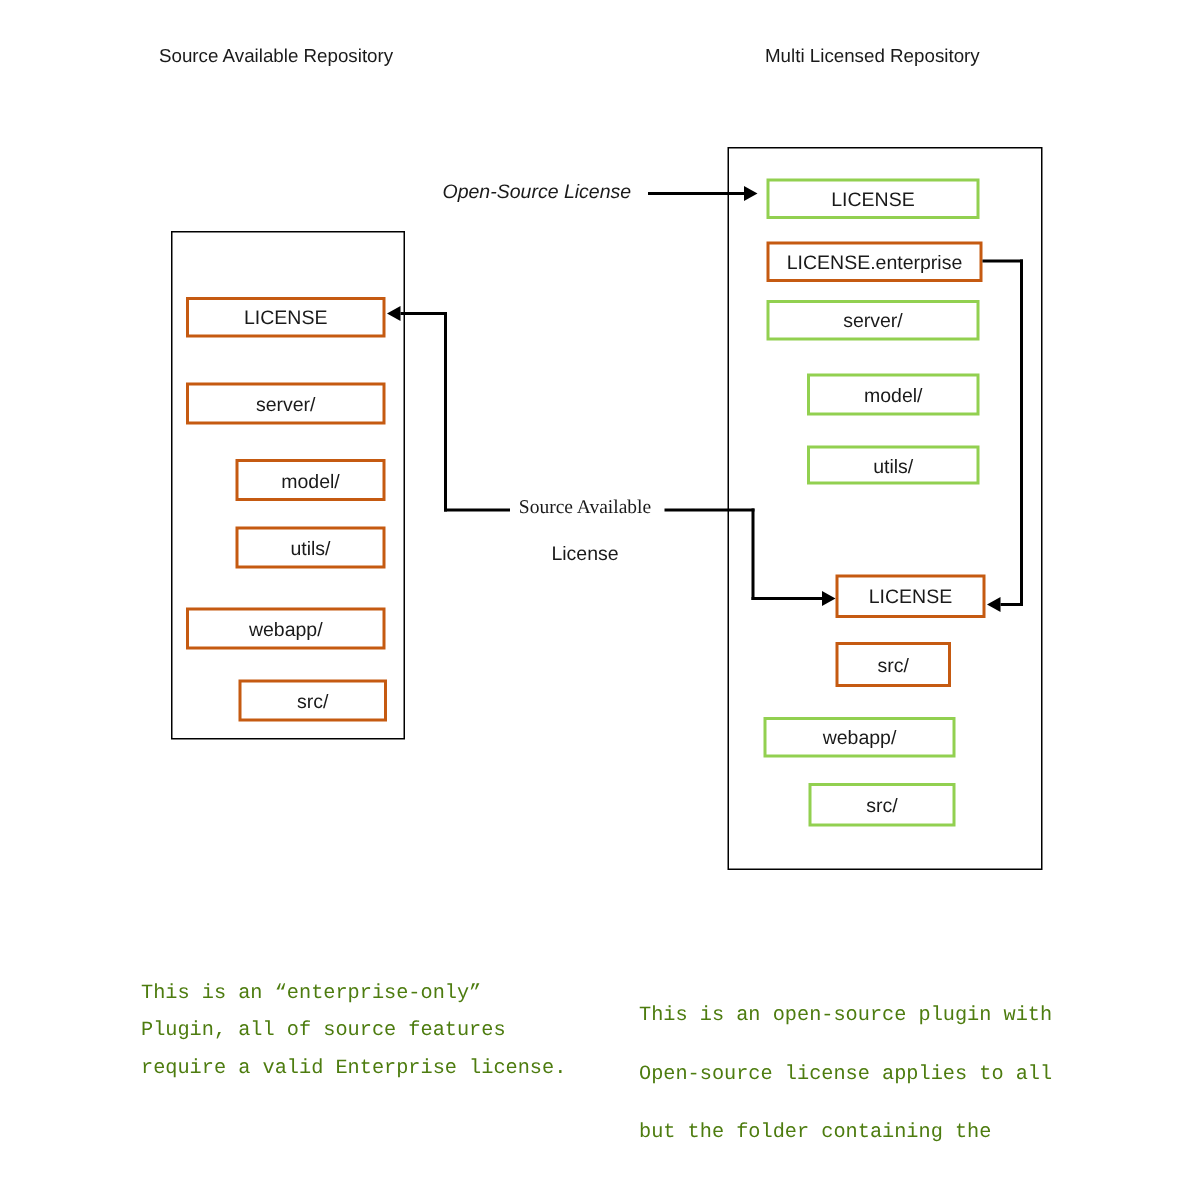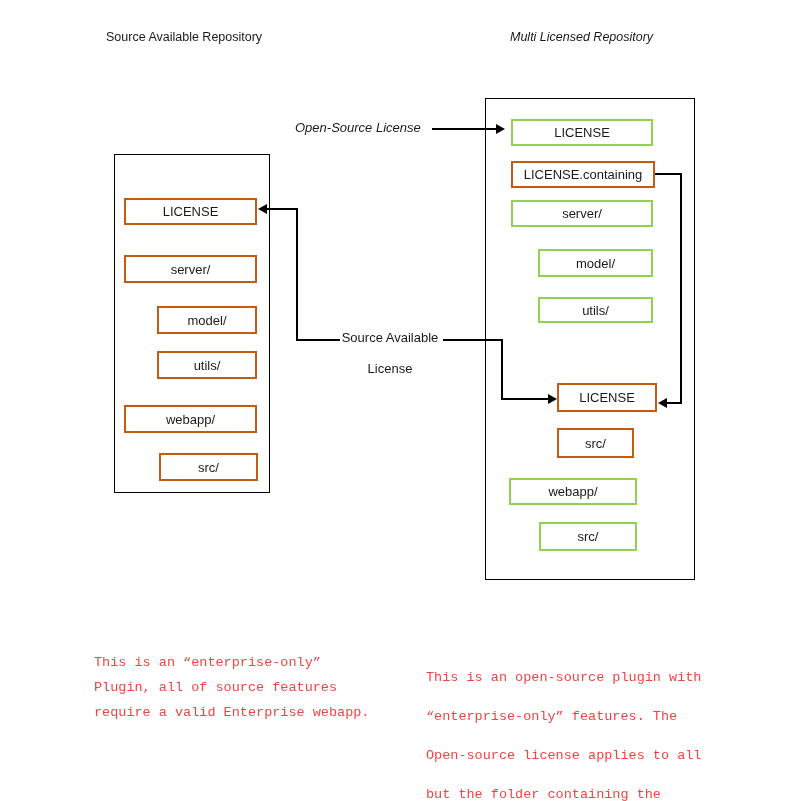--- a/index.html
+++ b/index.html
@@ -51,81 +51,80 @@
     position:absolute;
     font-size:13px;
     color:#1a1a1a;
     white-space:nowrap;
   }
   .conn-label.centered { text-align:center; }
   .caption {
     position:absolute;
     font-family:"Liberation Mono", monospace;
     font-size:13.5px;
-    color:#ef4444;
+    color:#4d7c0f;
   }
   .caption div { white-space:pre; }
   .caption.left-cap div  { line-height:25px; }
   .caption.right-cap div { line-height:23px;margin-top:16px; }
 </style>
 </head>
 <body>
 
 <div class="canvas">
 
   <div class="title" style="left:106px; top:30px;">Source Available Repository</div>
-  <div class="title" style="left:510px; top:30px;font-style:italic;">Multi Licensed Repository</div>
+  <div class="title" style="left:510px; top:30px;">Multi Licensed Repository</div>
 
   <div class="container-box" style="left:114px; top:154px; width:156px; height:339px;"></div>
   <div class="container-box" style="left:485px; top:98px; width:210px; height:482px;"></div>
 
   <div class="node orange" style="left:124px; top:198px; width:133px; height:27px;">LICENSE</div>
   <div class="node orange" style="left:124px; top:255px; width:133px; height:28px;">server/</div>
   <div class="node orange" style="left:157px; top:306px; width:100px; height:28px;">model/</div>
   <div class="node orange" style="left:157px; top:351px; width:100px; height:28px;">utils/</div>
   <div class="node orange" style="left:124px; top:405px; width:133px; height:28px;">webapp/</div>
   <div class="node orange" style="left:159px; top:453px; width:99px; height:28px;">src/</div>
 
   <div class="node green" style="left:511px; top:119px; width:142px; height:27px;">LICENSE</div>
-  <div class="node orange" style="left:511px; top:161px; width:144px; height:27px;">LICENSE.containing</div>
+  <div class="node orange" style="left:511px; top:161px; width:144px; height:27px;">LICENSE.enterprise</div>
   <div class="node green" style="left:511px; top:200px; width:142px; height:27px;">server/</div>
   <div class="node green" style="left:538px; top:249px; width:115px; height:28px;">model/</div>
   <div class="node green" style="left:538px; top:297px; width:115px; height:26px;">utils/</div>
   <div class="node orange" style="left:557px; top:383px; width:100px; height:29px;">LICENSE</div>
   <div class="node orange" style="left:557px; top:428px; width:77px; height:30px;">src/</div>
   <div class="node green" style="left:509px; top:478px; width:128px; height:27px;">webapp/</div>
   <div class="node green" style="left:539px; top:522px; width:98px; height:29px;">src/</div>
 
   <div class="conn-label" style="left:295px; top:120px;font-style:italic;">Open-Source License</div>
   <div class="hline" style="left:432px; top:128px; width:64px; height:2px;"></div>
   <div class="arrow right" style="left:496px; top:124px;"></div>
 
-  <div class="conn-label centered" style="left:340px; top:330px; width:100px;">Source Available</div>
+  <div class="conn-label centered" style="left:340px; top:330px; width:100px;font-family:Liberation Serif, serif;">Source Available</div>
   <div class="conn-label centered" style="left:340px; top:361px; width:100px;">License</div>
 
   <div class="hline" style="left:296px; top:339px; width:44px; height:2px;"></div>
   <div class="vline" style="left:296px; top:208px; width:2px; height:133px;"></div>
   <div class="hline" style="left:267px; top:208px; width:31px; height:2px;"></div>
   <div class="arrow left" style="left:258px; top:204px;"></div>
 
   <div class="hline" style="left:443px; top:339px; width:60px; height:2px;"></div>
   <div class="vline" style="left:501px; top:339px; width:2px; height:61px;"></div>
   <div class="hline" style="left:501px; top:398px; width:47px; height:2px;"></div>
   <div class="arrow right" style="left:548px; top:394px;"></div>
 
   <div class="hline" style="left:655px; top:173px; width:27px; height:2px;"></div>
   <div class="vline" style="left:680px; top:173px; width:2px; height:231px;"></div>
   <div class="hline" style="left:667px; top:402px; width:15px; height:2px;"></div>
   <div class="arrow left" style="left:658px; top:398px;"></div>
 
   <div class="caption left-cap" style="left:94px; top:650px;">
     <div>This is an “enterprise-only”</div>
     <div>Plugin, all of source features</div>
-    <div>require a valid Enterprise webapp.</div>
+    <div>require a valid Enterprise license.</div>
   </div>
   <div class="caption right-cap" style="left:426px; top:650px;">
     <div>This is an open-source plugin with</div>
-    <div>“enterprise-only” features. The</div>
     <div>Open-source license applies to all</div>
     <div>but the folder containing the</div>
   </div>
 
 </div>
 
 </body></html>

